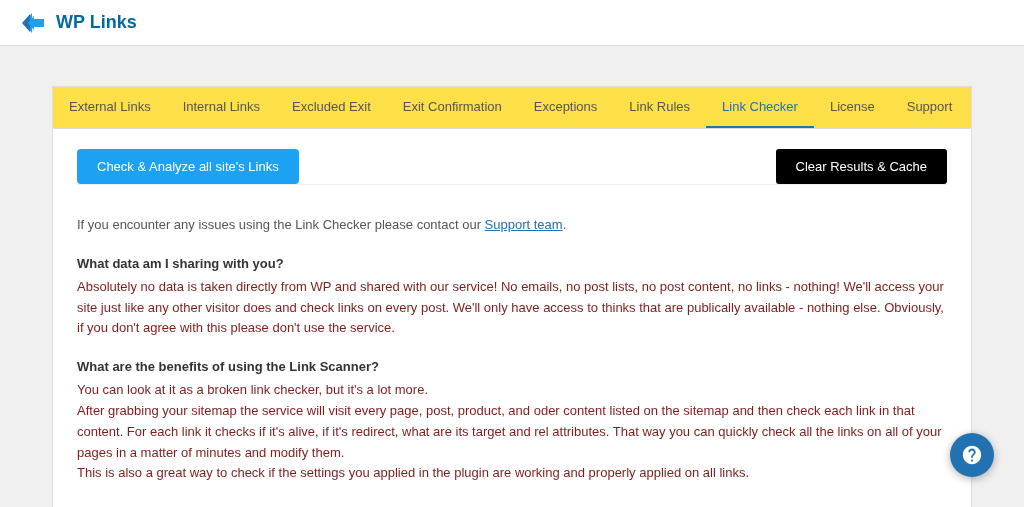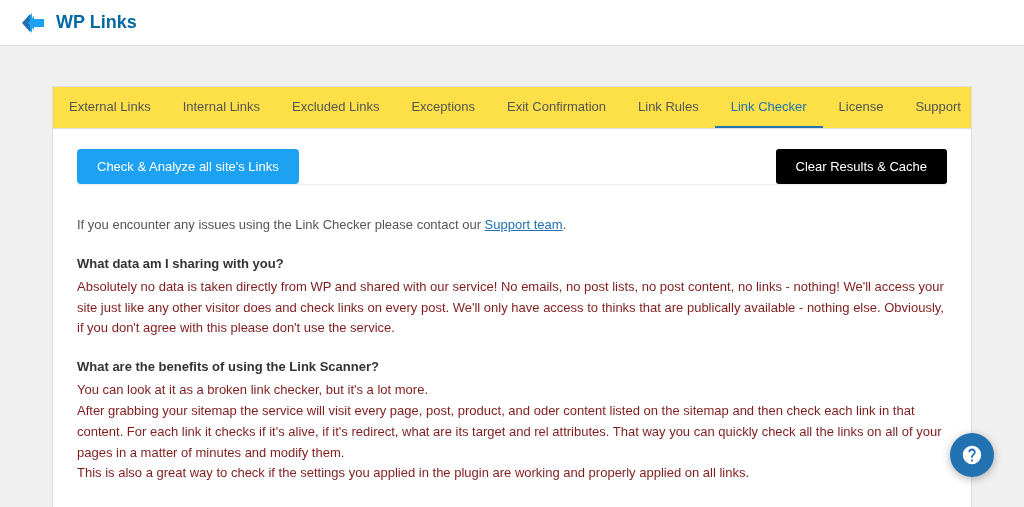--- a/index.html
+++ b/index.html
@@ -51,23 +51,23 @@
       </svg>
       <span class="logo-text">WP Links</span>
     </div>
   </div>
 
   <div class="inner-wrapper">
     <div class="main-container">
       <nav class="tabs-nav">
         <a class="tab-item">External Links</a>
         <a class="tab-item">Internal Links</a>
-        <a class="tab-item">Excluded Links</a>
+        <a class="tab-item">Excluded Exit</a>
+        <a class="tab-item">Exit Confirmation</a>
         <a class="tab-item">Exceptions</a>
-        <a class="tab-item">Exit Confirmation</a>
         <a class="tab-item">Link Rules</a>
         <a class="tab-item active">Link Checker</a>
         <a class="tab-item">License</a>
         <a class="tab-item">Support</a>
       </nav>
 
       <div class="content-area">
         <div class="actions-row">
           <button class="btn-check">Check &amp; Analyze all site's Links</button>
           <button class="btn-clear">Clear Results &amp; Cache</button>

